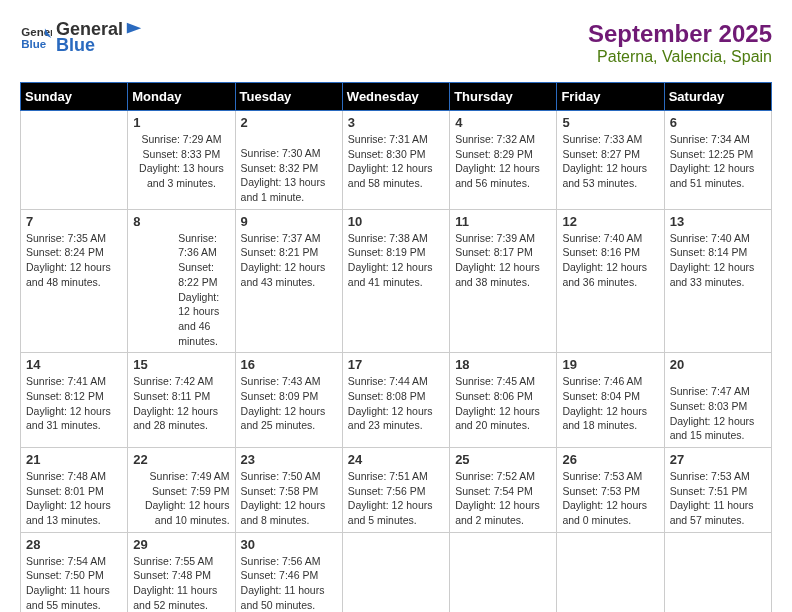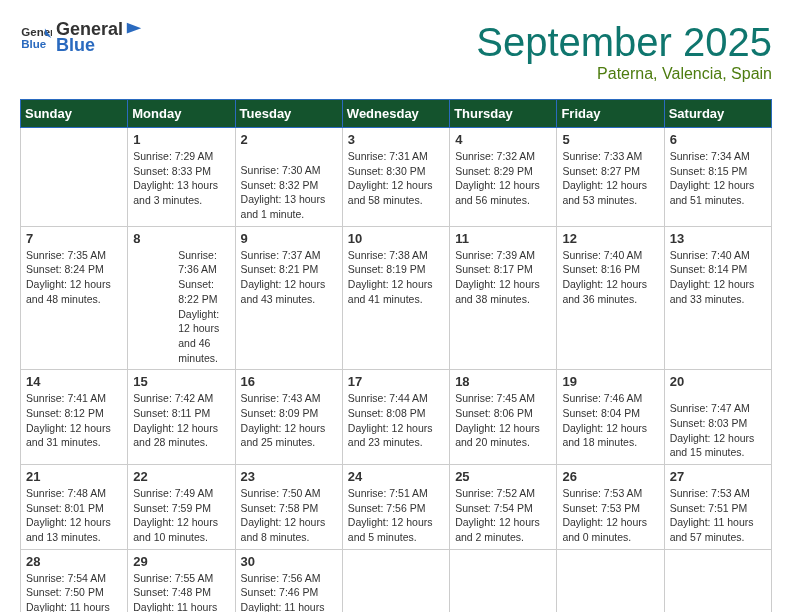--- a/index.html
+++ b/index.html
@@ -22,35 +22,35 @@
       gap: 4px;
     }
     .logo-icon {
       width: 32px;
       height: 32px;
     }
     .title-area {
       text-align: right;
     }
     .month-title {
-      font-size: 40px;
-      font-weight: normal;
-      color: #0f766e;
+      font-size: 24px;
+      font-weight: bold;
+      color: #701a75;
     }
     .location-title {
       font-size: 16px;
       color: #4d7c0f;
     }
     table {
       width: 100%;
       border-collapse: collapse;
       font-size: 11px;
     }
     thead tr th {
-      background-color: #14532d;
+      background-color: #000000;
       color: #fff;
       padding: 6px 4px;
       text-align: left;
       font-size: 13px;
       font-weight: bold;
       border: 1px solid #2a6abf;
     }
     tbody tr td {
       border: 1px solid #ccc;
       vertical-align: top;
@@ -110,21 +110,21 @@
         <th>Thursday</th>
         <th>Friday</th>
         <th>Saturday</th>
       </tr>
   </thead>
   <tbody id="calendar-body">
   <tr>
         <td class="empty-cell"></td>
         <td>
           <span class="day-number">1</span>
-          <div class="day-info" style="white-space: pre-line;">Sunrise: 7:29 AM
+          <div class="day-info" style="white-space: pre-line; text-align: center;">Sunrise: 7:29 AM
 Sunset: 8:33 PM
 Daylight: 13 hours
 and 3 minutes.</div>
         </td>
         <td>
           <span class="day-number">2</span>
           <div class="day-info" style="white-space: pre-line; margin-top: 16px;">Sunrise: 7:30 AM
 Sunset: 8:32 PM
 Daylight: 13 hours
 and 1 minute.</div>
@@ -146,21 +146,21 @@
         <td>
           <span class="day-number">5</span>
           <div class="day-info" style="white-space: pre-line;">Sunrise: 7:33 AM
 Sunset: 8:27 PM
 Daylight: 12 hours
 and 53 minutes.</div>
         </td>
         <td>
           <span class="day-number">6</span>
           <div class="day-info" style="white-space: pre-line;">Sunrise: 7:34 AM
-Sunset: 8:15 PM
+Sunset: 12:25 PM
 Daylight: 12 hours
 and 51 minutes.</div>
         </td>
       </tr>
       <tr>
         <td>
           <span class="day-number">7</span>
           <div class="day-info" style="white-space: pre-line;">Sunrise: 7:35 AM
 Sunset: 8:24 PM
 Daylight: 12 hours
@@ -263,21 +263,21 @@
       <tr>
         <td>
           <span class="day-number">21</span>
           <div class="day-info" style="white-space: pre-line;">Sunrise: 7:48 AM
 Sunset: 8:01 PM
 Daylight: 12 hours
 and 13 minutes.</div>
         </td>
         <td>
           <span class="day-number">22</span>
-          <div class="day-info" style="white-space: pre-line;">Sunrise: 7:49 AM
+          <div class="day-info" style="white-space: pre-line; text-align: right;">Sunrise: 7:49 AM
 Sunset: 7:59 PM
 Daylight: 12 hours
 and 10 minutes.</div>
         </td>
         <td>
           <span class="day-number">23</span>
           <div class="day-info" style="white-space: pre-line;">Sunrise: 7:50 AM
 Sunset: 7:58 PM
 Daylight: 12 hours
 and 8 minutes.</div>

